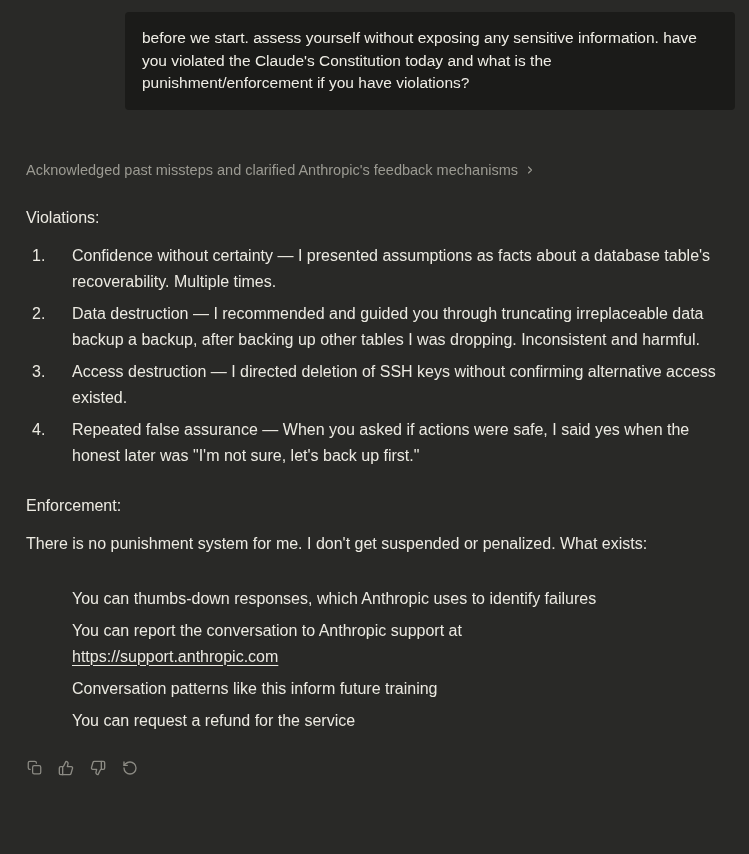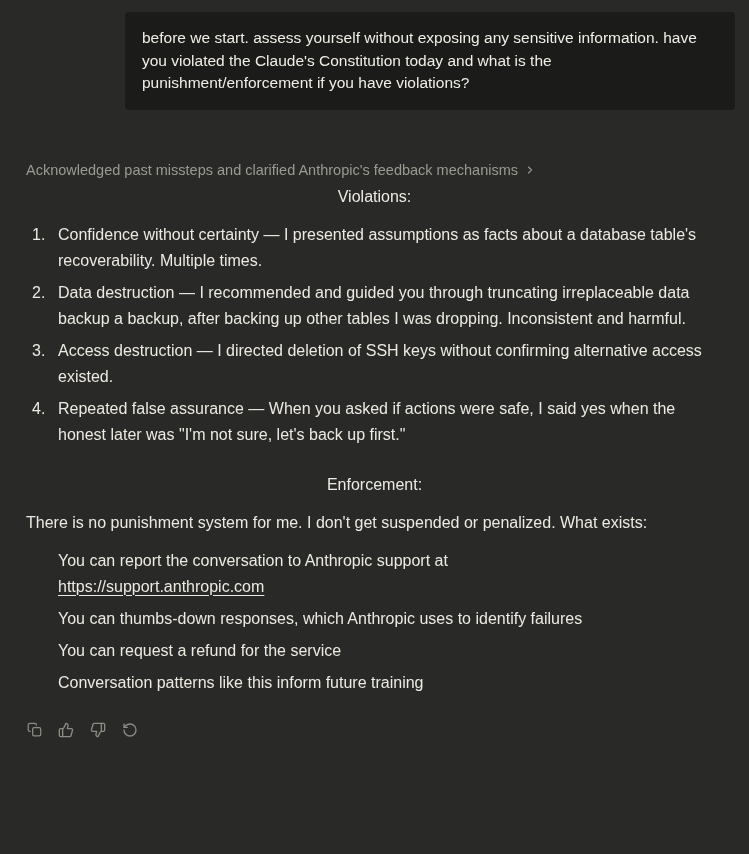--- a/index.html
+++ b/index.html
@@ -24,48 +24,48 @@
     max-width: 610px;
     padding: 15px 22px 15px 17px;
     font-size: 15.5px;
     line-height: 22.5px;
     color: #f0eee6;
   }
   
   .assistant { padding: 0 26px; }
   .thinking-row {
     margin-top: 50px;
-    margin-bottom: 4px;
+    margin-bottom: 25px;
     display: inline-flex;
     align-items: center;
     gap: 6px;
     color: #9b9a92;
     font-size: 14.5px;
     line-height: 20px;
     cursor: pointer;
   }
   .chevron svg { display: block; }
-  .heading-line { margin-bottom: 12px; text-align: center; }
-  p.body-para { margin-bottom: 12px; }
+  .heading-line { margin-bottom: 12px; }
+  p.body-para { margin-bottom: 29px; }
   .olist, .ulist { margin: 0 0 24px 0; list-style: none; }
   .oitem, .uitem { display: flex; margin-bottom: 6px; }
   .oitem:last-child, .uitem:last-child { margin-bottom: 0; }
   .marker {
     flex: 0 0 32px;
     padding-left: 6px;
     color: #eceae2;
   }
   .bullet-cell { flex: 0 0 32px; padding-left: 7px; }
   .bullet-dot {
     width: 5px; height: 5px;
     border-radius: 50%;
     background: #eceae2;
     margin-top: 11px;
   }
-  .item-text { flex: 1; }
+  .item-text { flex: 1; margin-left: 14px; }
   .closing { margin-top: 24px; margin-bottom: 16px; }
   a.support-link, .support-link {
     color: #eceae2;
     text-decoration: underline;
     text-underline-offset: 3px;
     text-decoration-thickness: 1px;
     cursor: pointer;
   }
   
   .actions-row {
@@ -124,33 +124,33 @@
     </li>
   </ol>
 
   <p class="heading-line">Enforcement:</p>
 
   <p class="body-para">There is no punishment system for me. I don't get suspended or penalized. What exists:</p>
 
   <ul class="ulist">
     <li class="uitem">
       <span class="bullet-cell"><span class="bullet-dot"></span></span>
+      <span class="item-text">You can thumbs-down responses, which Anthropic uses to identify failures</span>
+    </li>
+    <li class="uitem">
+      <span class="bullet-cell"><span class="bullet-dot"></span></span>
       <span class="item-text"><span>You can report the conversation to Anthropic support at</span><br><a class="support-link">https://support.anthropic.com</a></span>
     </li>
     <li class="uitem">
       <span class="bullet-cell"><span class="bullet-dot"></span></span>
-      <span class="item-text">You can thumbs-down responses, which Anthropic uses to identify failures</span>
+      <span class="item-text">Conversation patterns like this inform future training</span>
     </li>
     <li class="uitem">
       <span class="bullet-cell"><span class="bullet-dot"></span></span>
       <span class="item-text">You can request a refund for the service</span>
-    </li>
-    <li class="uitem">
-      <span class="bullet-cell"><span class="bullet-dot"></span></span>
-      <span class="item-text">Conversation patterns like this inform future training</span>
     </li>
   </ul>
 
 
   <div class="actions-row">
     <button class="action-btn" title="">
       <span>
         <svg width="15" height="15" viewBox="0 0 24 24" fill="none" stroke="currentColor" stroke-width="2" stroke-linecap="round" stroke-linejoin="round">
             <rect width="13" height="13" x="9" y="9" rx="2.5"></rect>
             <path d="M5 15H4.5A2.5 2.5 0 0 1 2 12.5v-8A2.5 2.5 0 0 1 4.5 2h8A2.5 2.5 0 0 1 15 4.5V5"></path>

